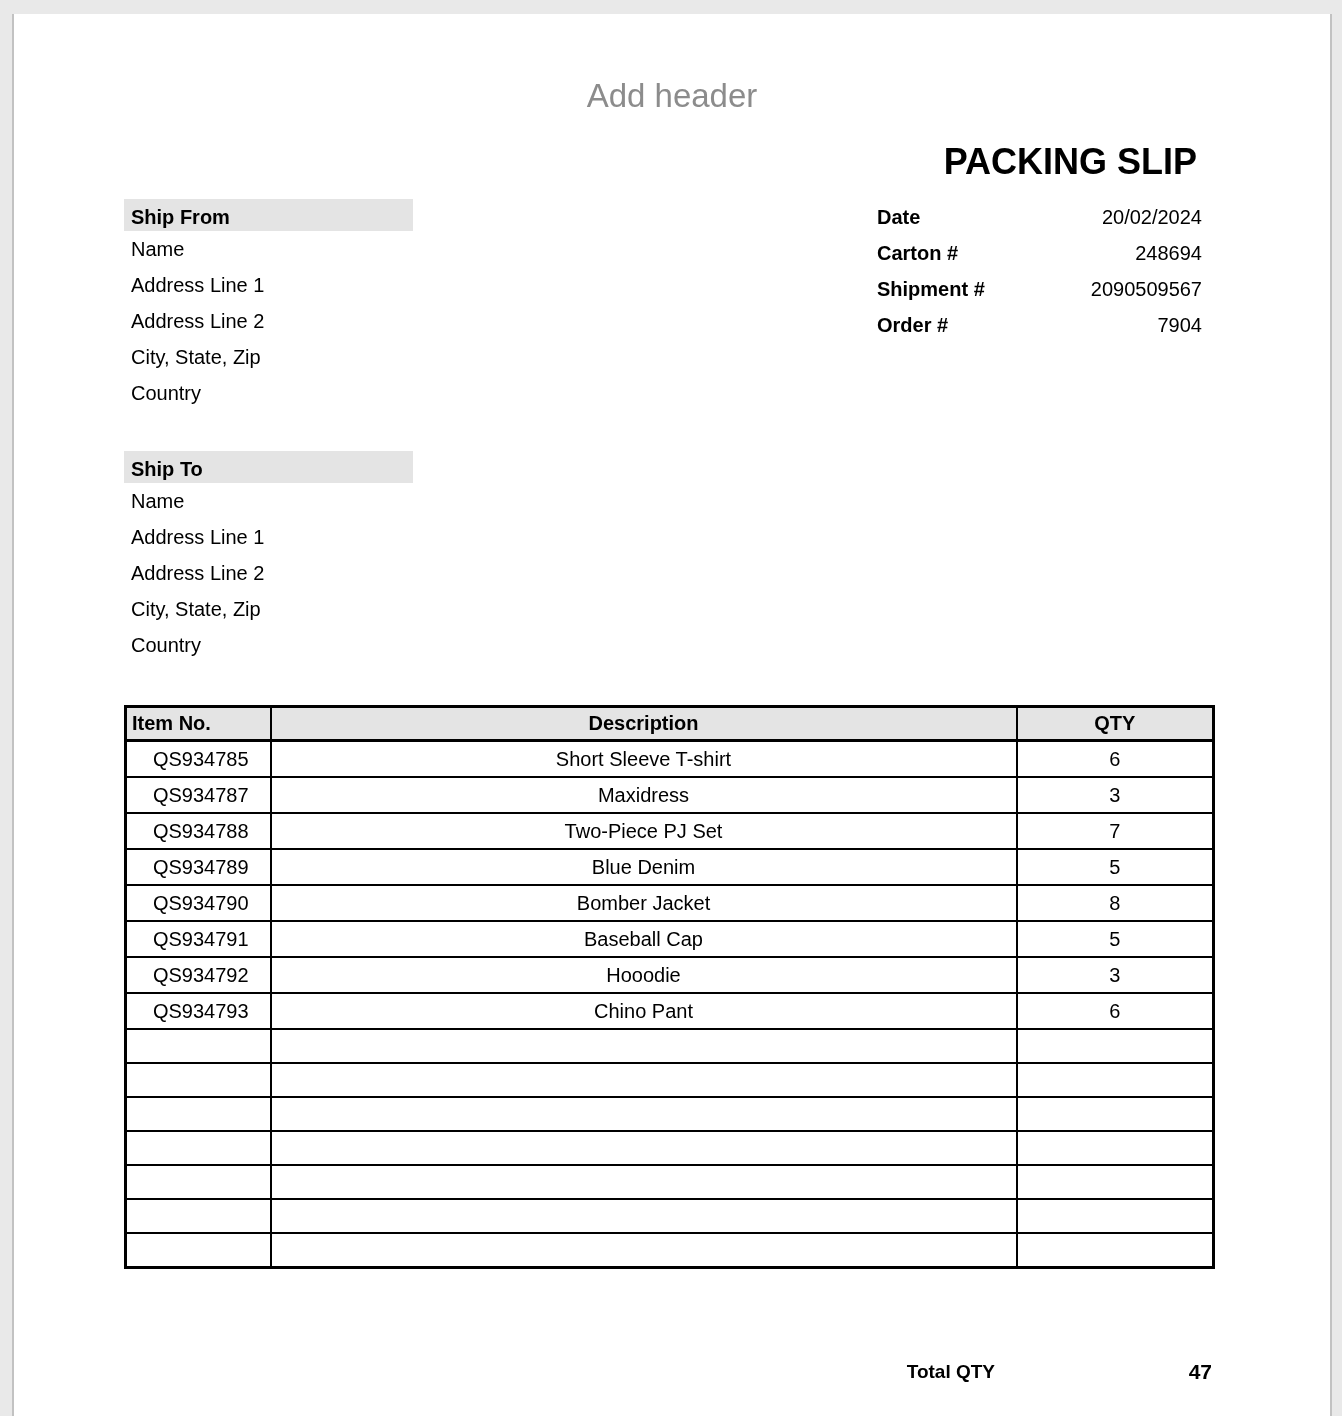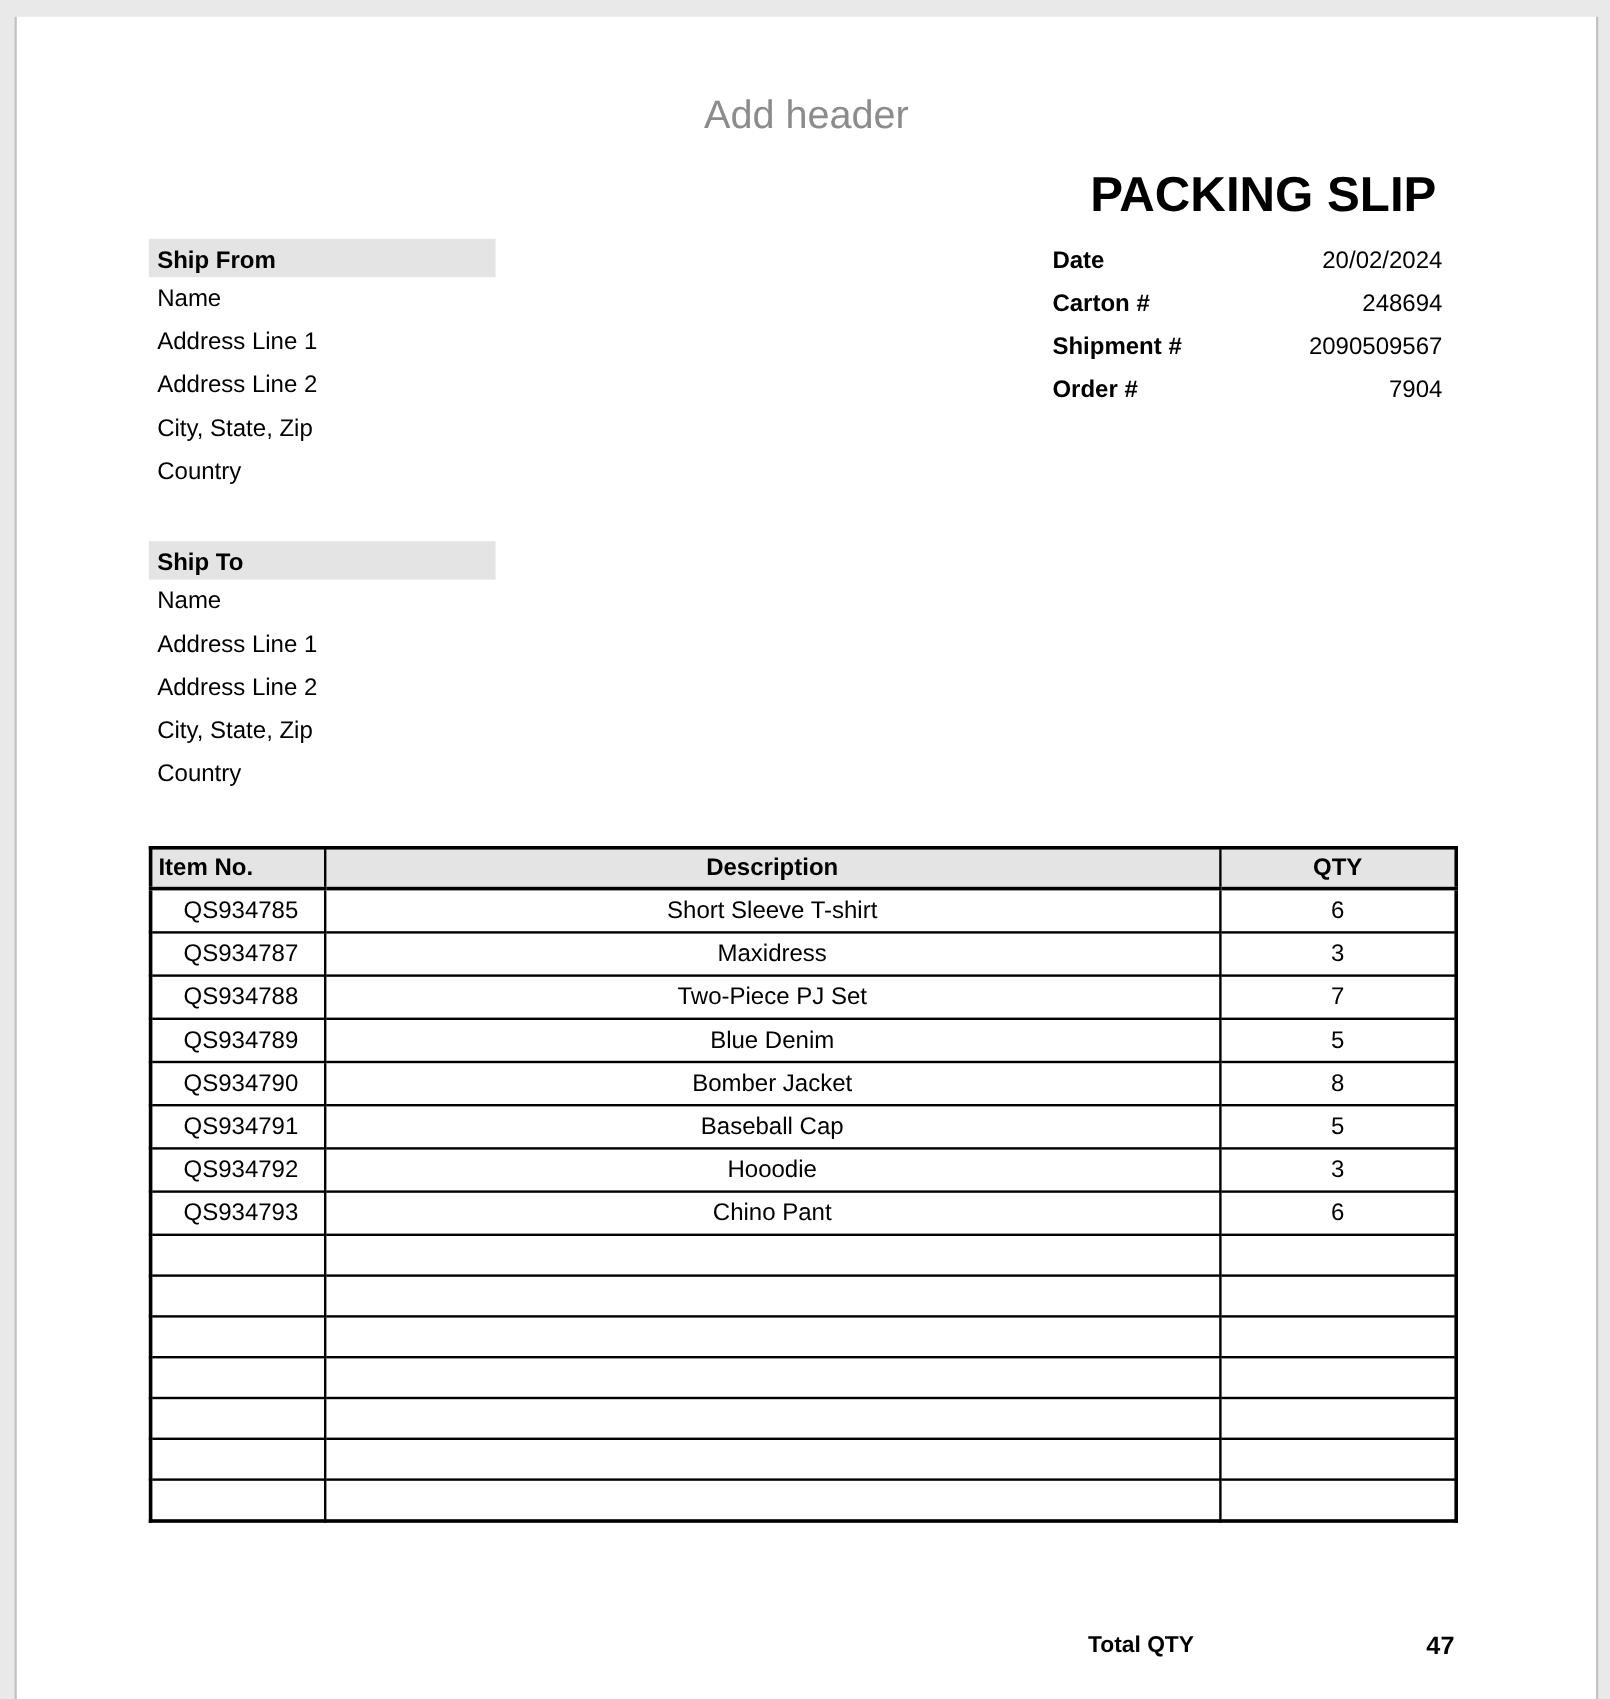--- a/index.html
+++ b/index.html
@@ -16,21 +16,21 @@
     border-left:2px solid var(--page-border,#c2c2c2);
     border-right:2px solid var(--page-border,#c2c2c2);
   }
   .add-header {
     position:absolute; top:64px; left:0; width:100%;
     text-align:center; font-size:33px; line-height:36px;
     color:var(--placeholder-text,#8c8c8c);
   }
   .doc-title {
     position:absolute; top:122px; right:133px;
-    font-size:41px; line-height:52px; font-weight:bold; white-space:nowrap;
+    font-size:36px; line-height:52px; font-weight:bold; white-space:nowrap;
   }
   .info-block { position:absolute; top:185px; left:863px; right:128px; }
   .info-row { display:flex; justify-content:space-between; height:36px; line-height:36px; font-size:20px;gap:20px; }
   .info-row .lbl { font-weight:bold; white-space:nowrap; }
   .info-row .val { white-space:nowrap; }
 
   .address-block { position:absolute; left:110px; width:289px; }
   .ship-from { top:185px; }
   .ship-to { top:437px; }
   .section-header {

